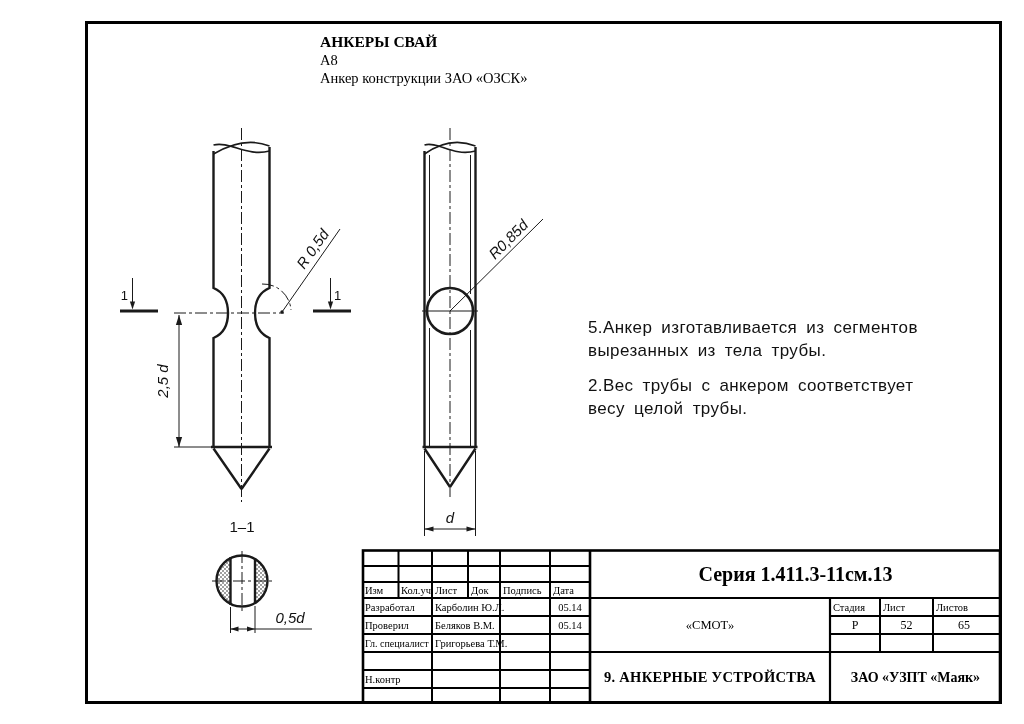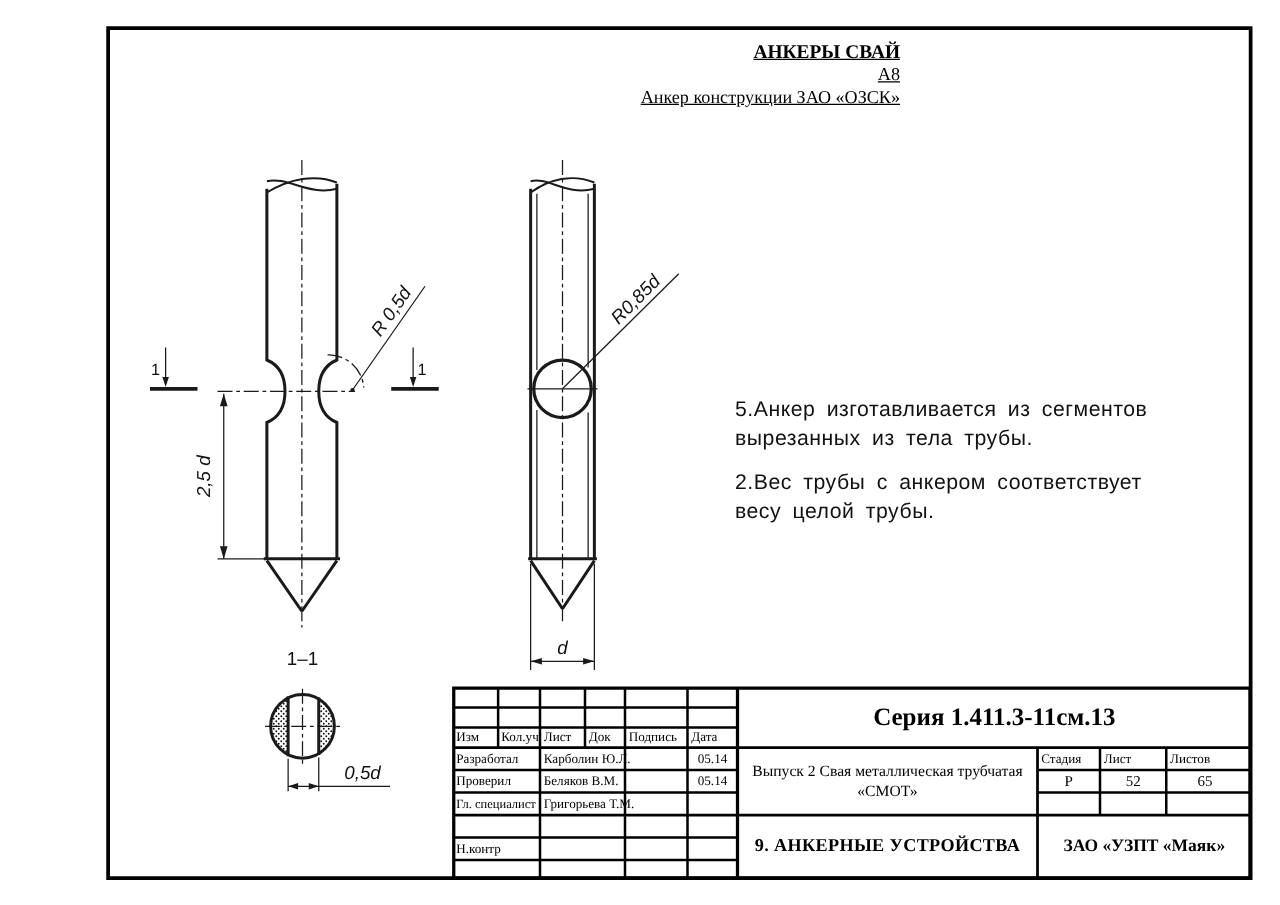--- a/index.html
+++ b/index.html
@@ -1,19 +1,19 @@
 <!DOCTYPE html>
 <html><head>
 <meta charset="utf-8">
 <style>
   html,body{margin:0;padding:0;background:#fff;}
   body{width:1024px;height:724px;position:relative;overflow:hidden;
        font-family:"Liberation Serif", serif;color:#000;}
   .abs{position:absolute;}
-  #sheet-title{left:320px;top:33px;width:400px;text-align:right;line-height:18px;font-size:14.5px;text-decoration:underline;}
+  #sheet-title{left:320px;top:33px;width:400px;text-align:left;line-height:18px;font-size:14.5px;}
   #sheet-title .t1{font-weight:bold;font-size:15.5px;}
   #notes{left:588px;top:316px;width:336px;font-family:"Liberation Sans",sans-serif;
          font-size:17px;line-height:23px;letter-spacing:.4px;word-spacing:4px;color:#111;}
   #notes p{margin:0 0 12px 0;}
   
   #titleblock{left:363px;top:550px;width:638px;height:153px;font-size:11px;}
   #titleblock .cell{position:absolute;display:flex;align-items:center;overflow:visible;white-space:nowrap;}
   #titleblock .ctr{justify-content:center;text-align:center;}
   .seriya{left:227px;top:0;width:411px;height:48px;font-weight:bold;font-size:20px;}
   .issue{left:227px;top:48px;width:240px;height:54px;flex-direction:column;justify-content:center;
@@ -133,21 +133,20 @@
     <path d="M363,598 H1001" stroke-width="2.2"></path>
     <path d="M363,616 H590 M363,634 H590 M363,670 H590 M363,688 H590" stroke-width="2"></path>
     <path d="M830,616 H1001 M830,634 H1001" stroke-width="2"></path>
     <path d="M363,652 H1001" stroke-width="2.2"></path>
   </g>
 </svg>
 
 <div class="abs" id="titleblock">
   <div class="cell ctr seriya">Серия 1.411.3-11см.13</div>
   <div class="cell issue ctr">
-    <div>Выпуск 2  Свая металлическая трубчатая</div>
     <div>«СМОТ»</div>
   </div>
   <div class="cell ctr sec-title">9. АНКЕРНЫЕ УСТРОЙСТВА</div>
   <div class="cell ctr company">ЗАО «УЗПТ «Маяк»</div>
 
   <div class="cell hcell" style="left:0;width:35px">Изм</div>
   <div class="cell hcell" style="left:36px;width:33px">Кол.уч</div>
   <div class="cell hcell" style="left:70px;width:35px">Лист</div>
   <div class="cell hcell" style="left:106px;width:31px">Док</div>
   <div class="cell hcell" style="left:138px;width:49px">Подпись</div>

